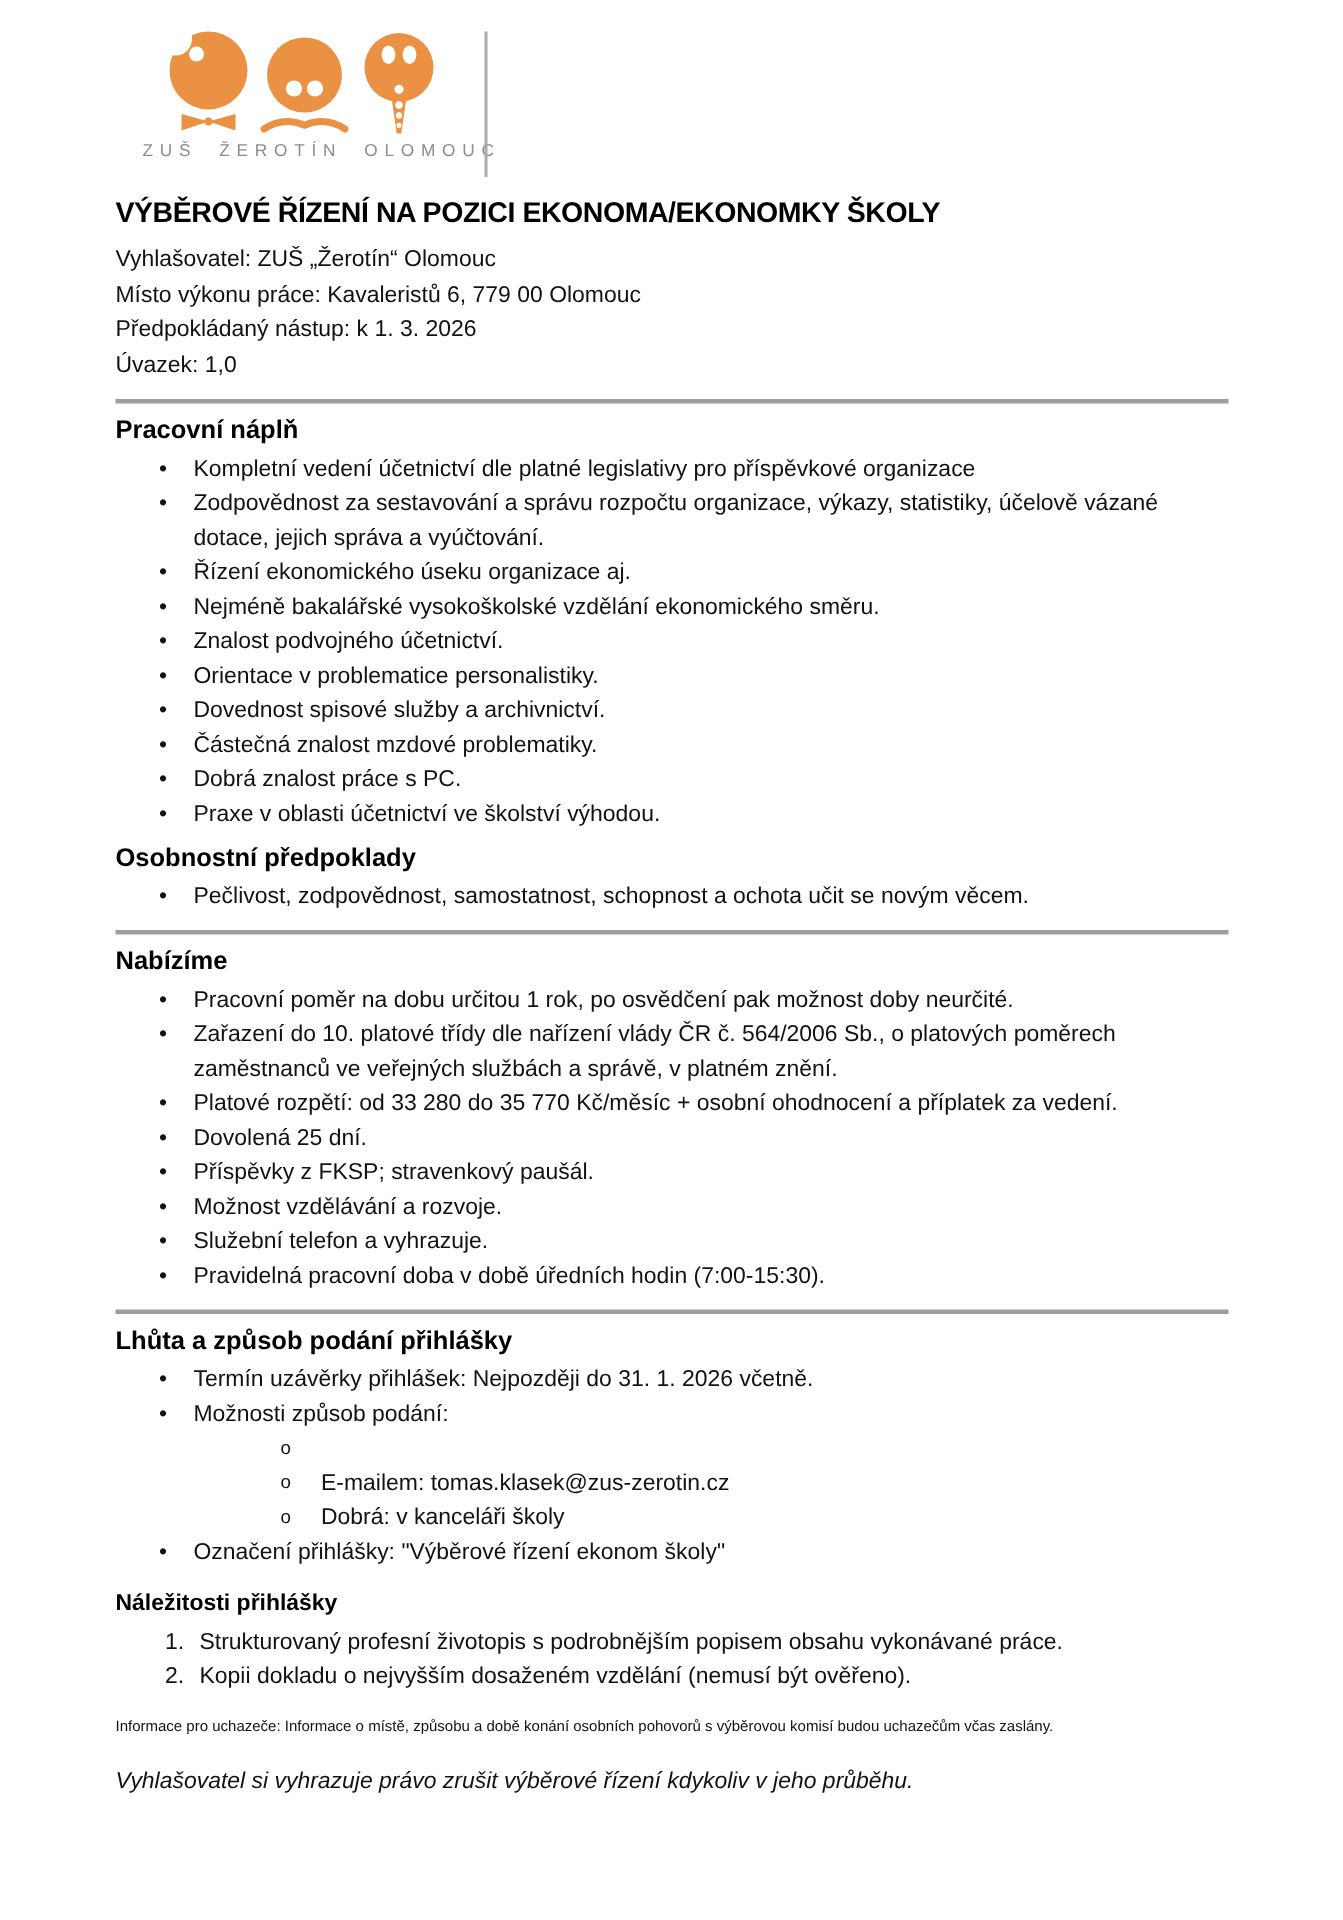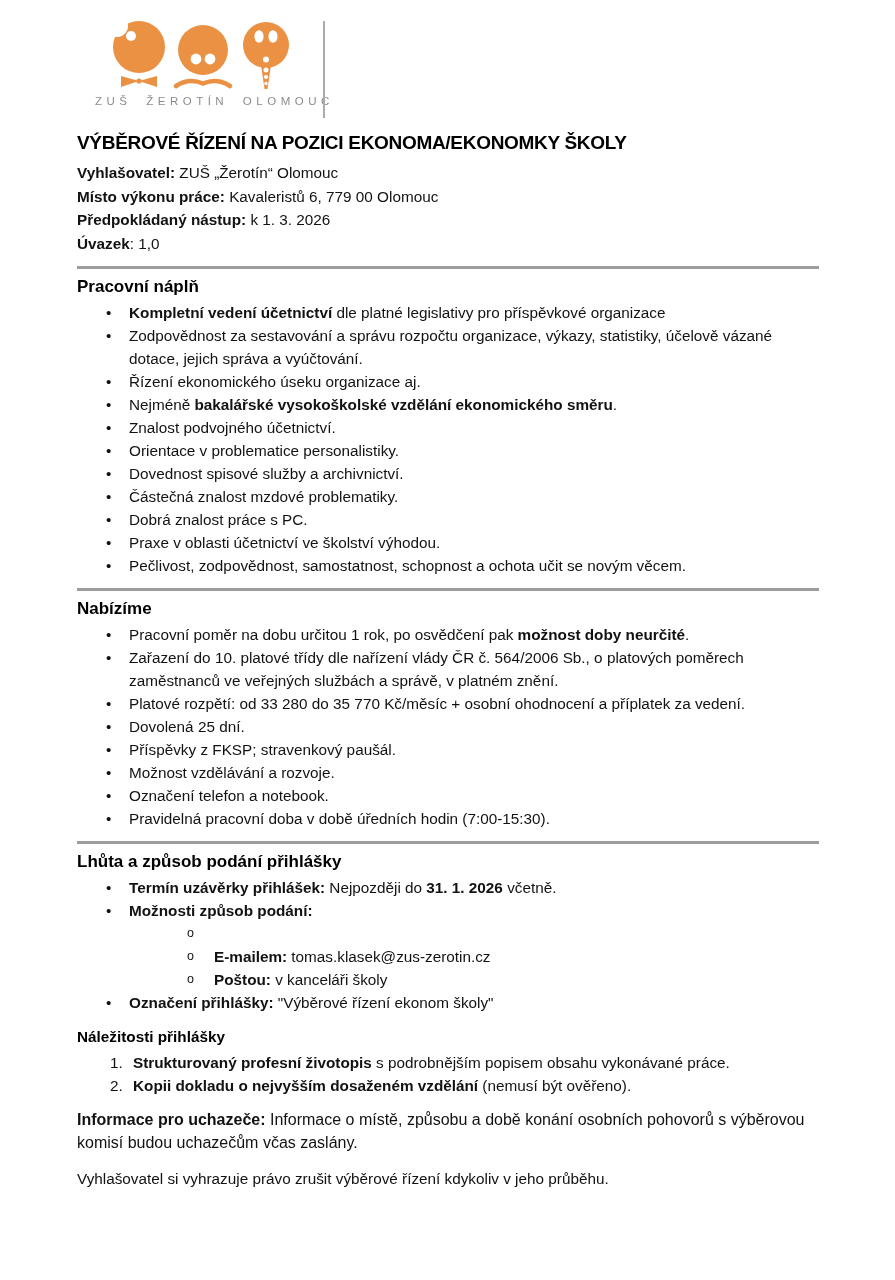--- a/index.html
+++ b/index.html
@@ -26,36 +26,36 @@
   }
   .header-divider{width:2px;height:97px;background:#ABABAB;flex:none;margin:1px 12px 0 16px;}
   .contact{font-size:12.5px;line-height:15.8px;color:var(--contact-brown);padding-top:1px;}
   .contact .cb{font-weight:bold;}
   
   .title{
     font-size:19px;font-weight:bold;letter-spacing:-0.3px;color:#000;
     margin:14px 0 7px 0;white-space:nowrap;
   }
   .meta-line{font-size:15.3px;line-height:23.5px;}
-  .b{font-weight:bold;text-align:right;}
+  .b{font-weight:normal;text-align:right;}
   
   .hr{height:3px;background:var(--rule-gray);margin:11px 0 6px 0;}
   .section-heading{font-size:17px;line-height:22px;font-weight:bold;margin:7px 0 3px 0;color:#000;}
   .section-heading.small{font-size:15.3px;margin-top:12px;}
   
   .li{display:flex;font-size:15.3px;line-height:23px;}
   .li .marker{flex:none;width:23px;}
   .li{padding-left:29px;}
   .li.sub{padding-left:110px;}
   .li.sub .marker{width:27px;font-size:12.5px;}
   .li.num{padding-left:33px;}
   .li .text{flex:1;}
   
-  .info{font-size:16px;line-height:23px;margin:11px 0 16px 0;}
-  .disclaimer{font-size:15.3px;margin:13px 0 0 0;}
+  .info{font-size:10px;line-height:23px;margin:11px 0 16px 0;}
+  .disclaimer{font-size:15.3px;font-style:italic;margin:13px 0 0 0;}
 </style>
 </head>
 <body>
 
 <div class="page">
 
   <div class="header">
     <div class="logo-block">
       <svg width="190" height="70" viewBox="0 0 190 70" aria-hidden="true">
 
@@ -140,20 +140,21 @@
           <span class="text"><span>Dobrá znalost práce s PC.</span></span>
         </div>
         <div class="li">
           <span class="marker">•</span>
           <span class="text"><span>Praxe v oblasti účetnictví ve školství výhodou.</span></span>
         </div>
       </div>
   </div>
 
   <div>
+    <h2 class="section-heading">Osobnostní předpoklady</h2>
     <div>
         <div class="li">
           <span class="marker">•</span>
           <span class="text"><span>Pečlivost, zodpovědnost, samostatnost, schopnost a ochota učit se novým věcem.</span></span>
         </div>
       </div>
   </div>
 
   <div class="hr"></div>
 
@@ -179,21 +180,21 @@
         <div class="li">
           <span class="marker">•</span>
           <span class="text"><span>Příspěvky z FKSP; stravenkový paušál.</span></span>
         </div>
         <div class="li">
           <span class="marker">•</span>
           <span class="text"><span>Možnost vzdělávání a rozvoje.</span></span>
         </div>
         <div class="li">
           <span class="marker">•</span>
-          <span class="text"><span>Označení telefon a notebook.</span></span>
+          <span class="text"><span>Služební telefon a vyhrazuje.</span></span>
         </div>
         <div class="li">
           <span class="marker">•</span>
           <span class="text"><span>Pravidelná pracovní doba v době úředních hodin (7:00-15:30).</span></span>
         </div>
       </div>
   </div>
 
   <div class="hr"></div>
 
@@ -210,21 +211,21 @@
         </div>
         <div class="li sub">
           <span class="marker">o</span>
         </div>
         <div class="li sub">
           <span class="marker">o</span>
           <span class="text"><span class="b">E-mailem:</span><span> tomas.klasek@zus-zerotin.cz</span></span>
         </div>
         <div class="li sub">
           <span class="marker">o</span>
-          <span class="text"><span class="b">Poštou:</span><span> v kanceláři školy</span></span>
+          <span class="text"><span class="b">Dobrá:</span><span> v kanceláři školy</span></span>
         </div>
         <div class="li">
           <span class="marker">•</span>
           <span class="text"><span class="b">Označení přihlášky:</span><span> "Výběrové řízení ekonom školy"</span></span>
         </div>
       </div>
   </div>
 
   <div>
     <h2 class="section-heading small">Náležitosti přihlášky</h2>

